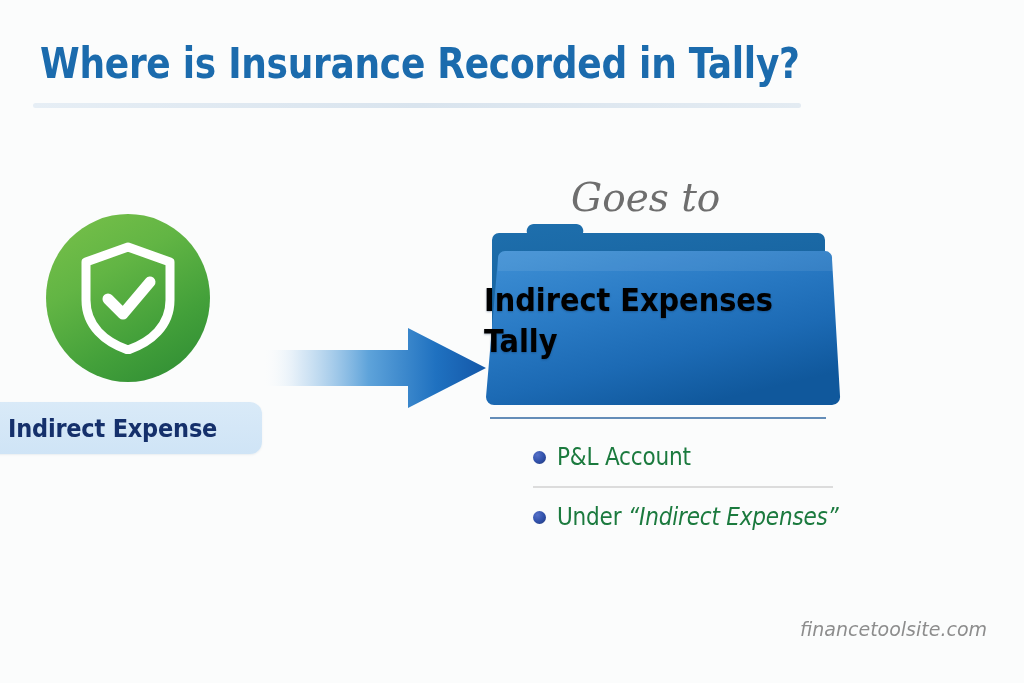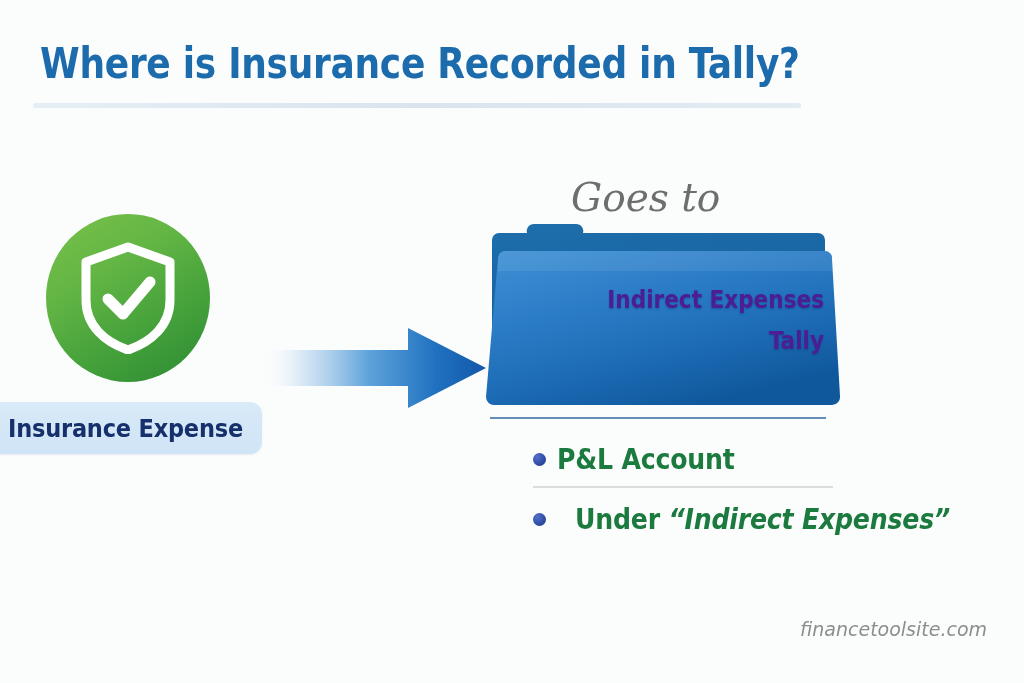--- a/index.html
+++ b/index.html
@@ -114,26 +114,26 @@
     left: 484px;
     top: 218px;
     width: 364px;
     height: 190px;
   }
   #folder-text {
     position: absolute;
     left: 0;
     top: 62px;
     width: 340px;
-    text-align: right;
+    text-align: left;
     font-family: "DejaVu Sans Condensed", "Liberation Sans Narrow", "Liberation Sans", sans-serif;
     font-weight: 700;
-    font-size: 24px;
+    font-size: 32px;
     line-height: 41px;
-    color: #4c1d95;
+    color: #000000;
     text-shadow: 0 1px 2px rgba(10,40,80,0.35);
     pointer-events: none;
   }
   .folder-text-line { display: block; }
 
   
   #folder-divider {
     position: absolute;
     left: 490px;
     top: 417px;
@@ -150,33 +150,33 @@
     height: 2px;
     background: #dcdcdc;
   }
   .bullet-row {
     position: absolute;
     display: flex;
     align-items: center;
     white-space: nowrap;
   }
   #bullet-row-0 { left: 533px; top: 443px; }
-  #bullet-row-1 { left: 533px; top: 503px; gap: 18px; }
+  #bullet-row-1 { left: 533px; top: 503px; }
   .bullet-dot {
     width: 13px;
     height: 13px;
     border-radius: 50%;
     background: radial-gradient(circle at 33% 30%, #5570c8 0%, #2f4fa8 55%, #21356f 100%);
     margin-right: 11px;
     flex: none;
   }
   .bullet-label {
     font-family: "DejaVu Sans Condensed", "Liberation Sans Narrow", "Liberation Sans", sans-serif;
-    font-weight: 700;
-    font-size: 28px;
+    font-weight: 400;
+    font-size: 24px;
     color: #1b7a3e;
     letter-spacing: -0.2px;
   }
   .bullet-label .em {
     font-style: italic;
   }
 
   
   #watermark {
     position: absolute;
@@ -199,21 +199,21 @@
 
   <div id="shield-badge">
     <div id="shield-ellipse"></div>
     <svg id="shield-glyph" viewBox="0 0 96 112">
       <path d="M48 5 L90 20 L90 58 C90 84 71 100 48 108 C25 100 6 84 6 58 L6 20 Z" fill="none" stroke="#ffffff" stroke-width="9" stroke-linejoin="round"></path>
       <path d="M28 57 L43 72 L70 40" fill="none" stroke="#ffffff" stroke-width="11" stroke-linecap="round" stroke-linejoin="round"></path>
     </svg>
   </div>
 
   <div id="expense-pill">
-    <span id="expense-pill-label">Insurance Expense</span>
+    <span id="expense-pill-label">Indirect Expense</span>
   </div>
 
   <svg id="flow-arrow" viewBox="0 0 232 100">
     <defs>
       <linearGradient id="arrowGrad" x1="0" y1="0" x2="1" y2="0">
         <stop offset="0%" stop-color="#ffffff" stop-opacity="0"></stop>
         <stop offset="18%" stop-color="#cfe3f4" stop-opacity="0.75"></stop>
         <stop offset="48%" stop-color="#5ea3da" stop-opacity="1"></stop>
         <stop offset="78%" stop-color="#1f71c0" stop-opacity="1"></stop>
         <stop offset="100%" stop-color="#1457a8" stop-opacity="1"></stop>

